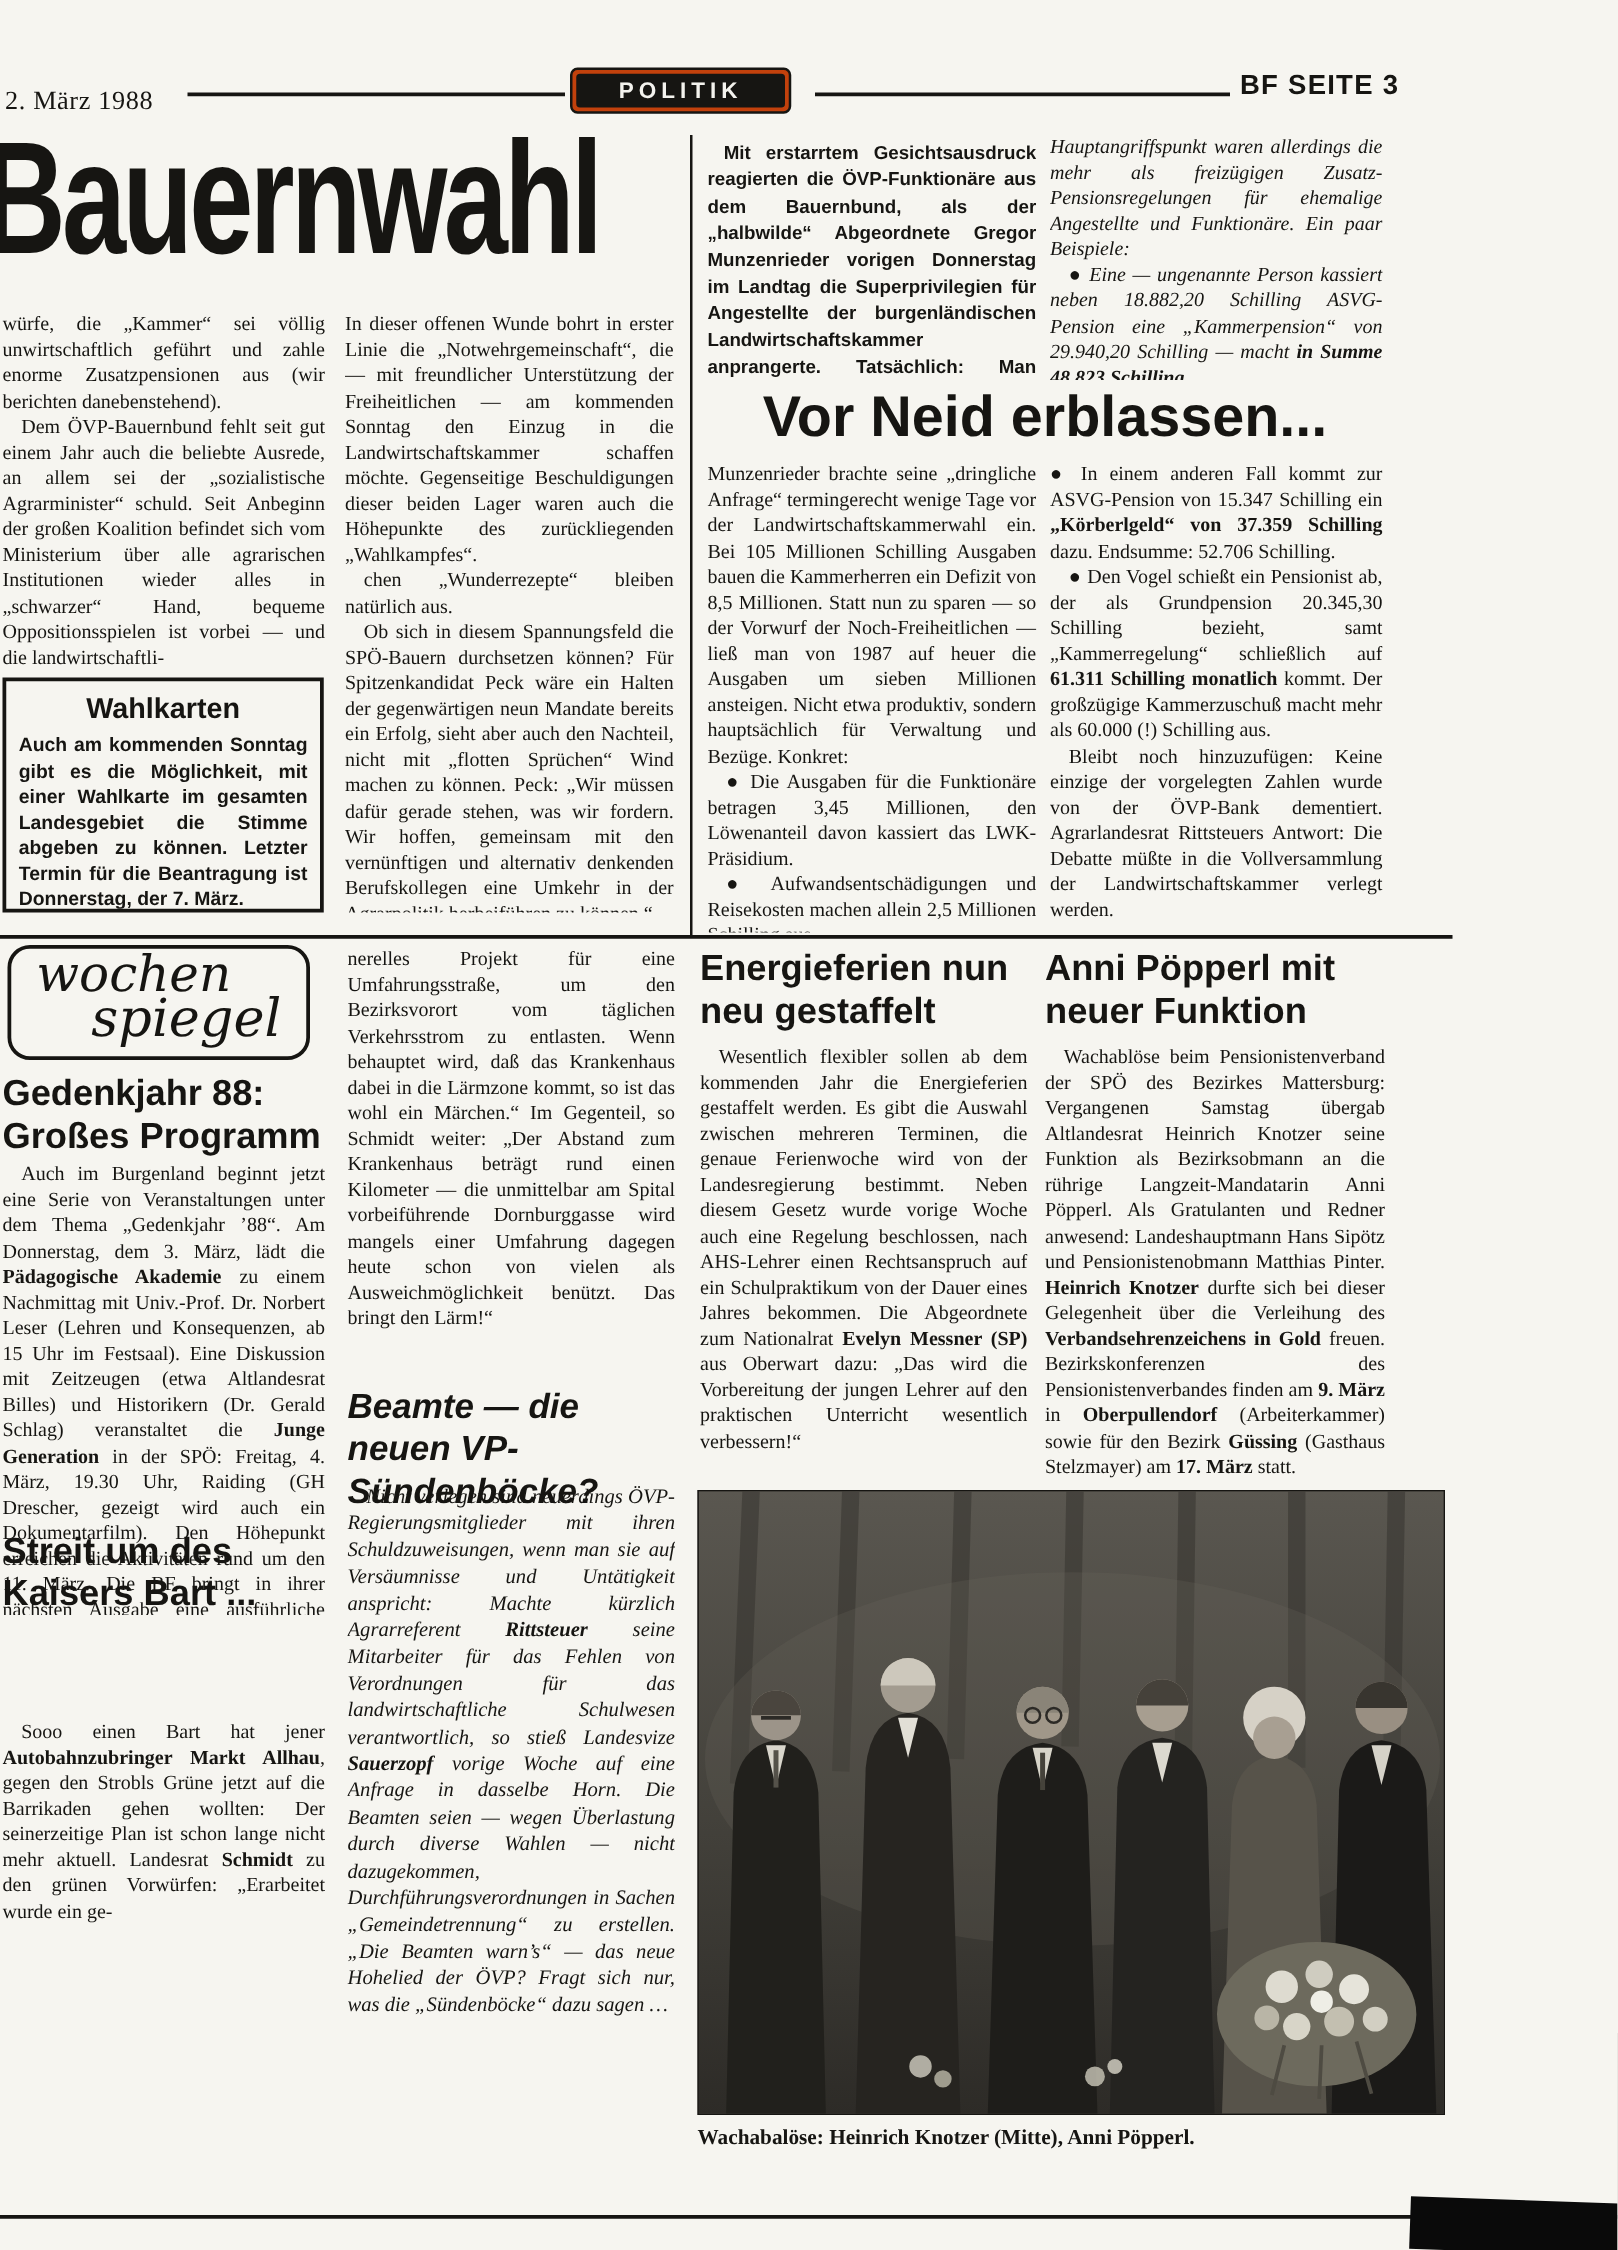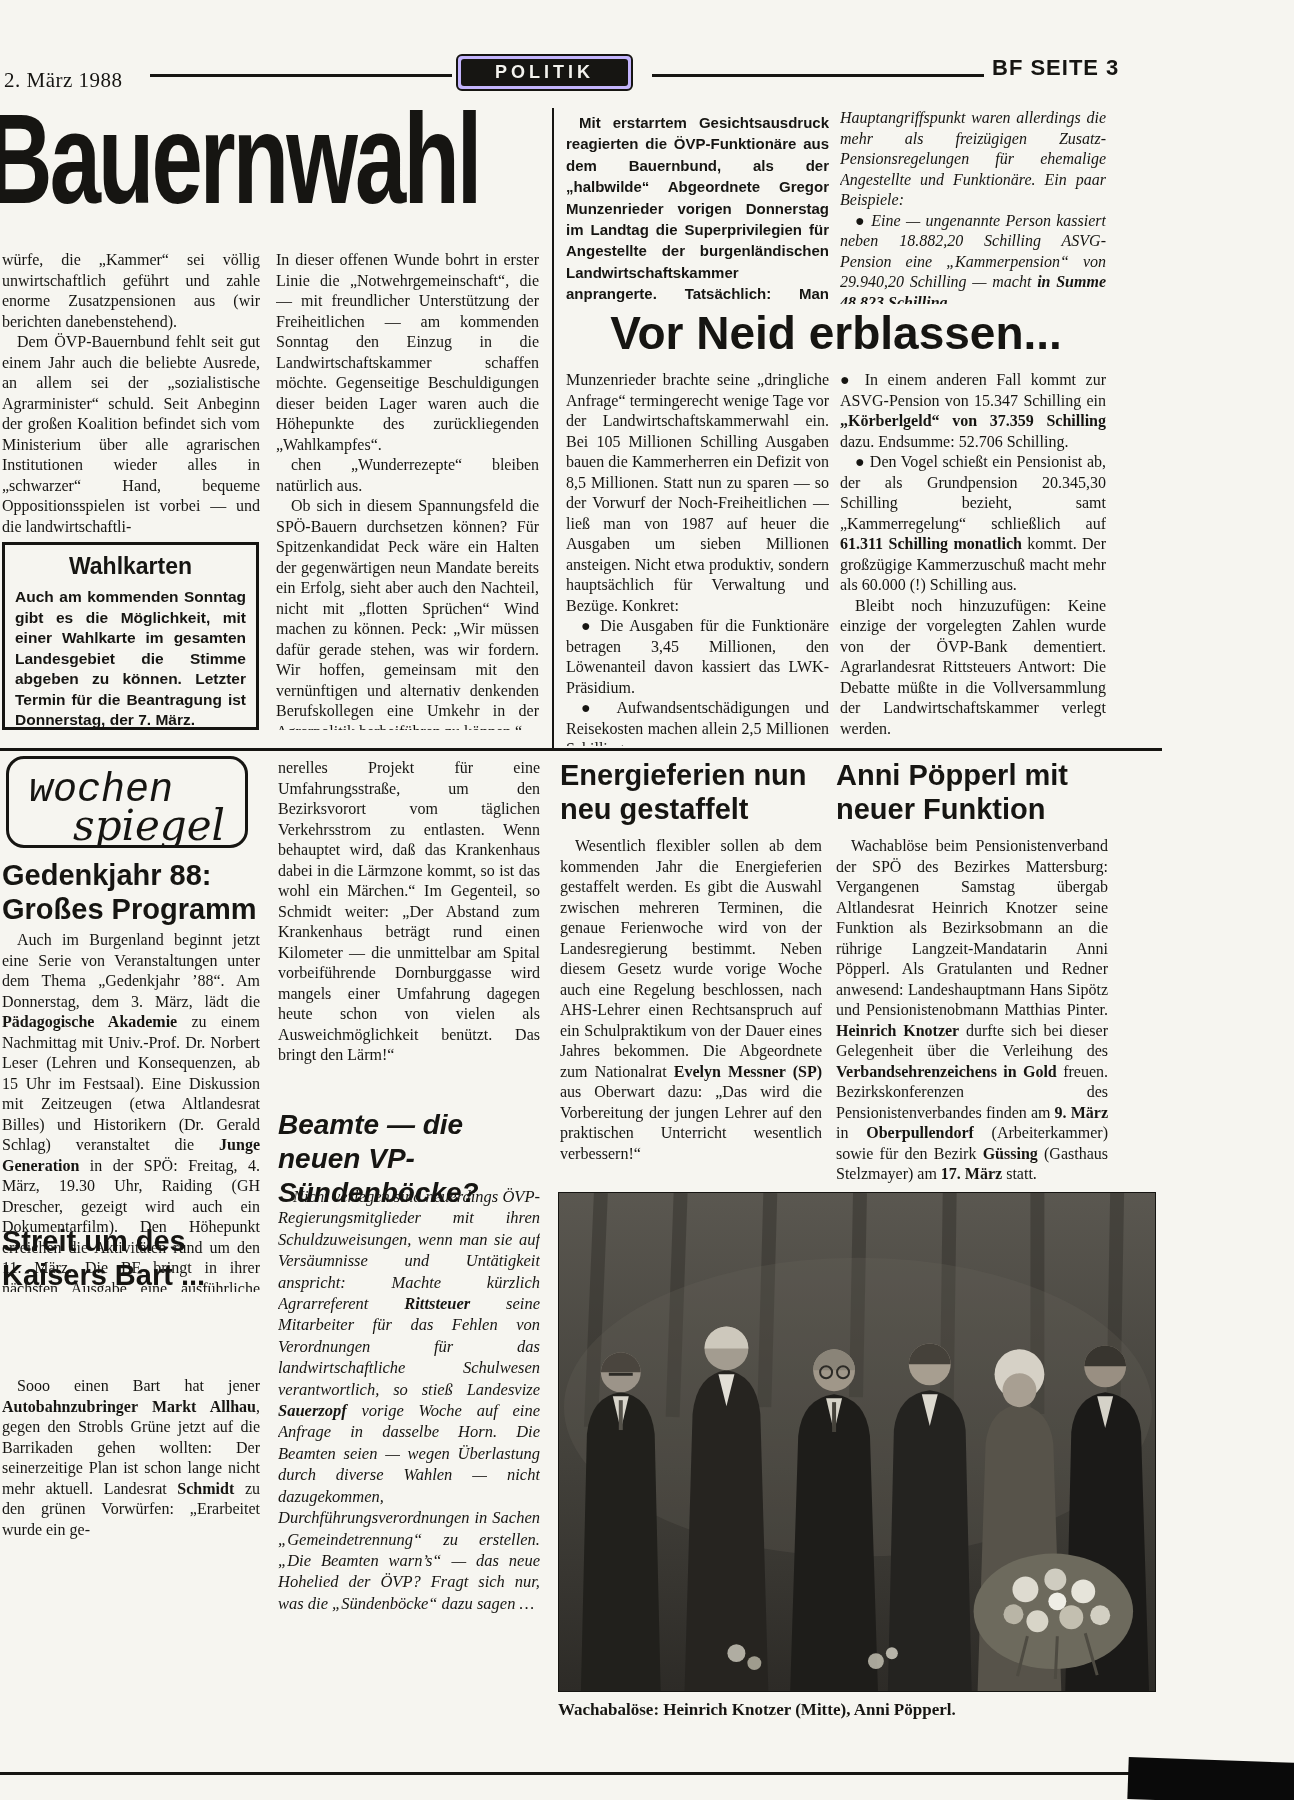--- a/index.html
+++ b/index.html
@@ -8,21 +8,21 @@
           background:#f6f5f0; color:#161512; font-family:"Liberation Serif", serif; }
   .abs { position:absolute; }
 
   
   .hrule { height:0; border-top:3px solid #161512; }
   .vrule { width:0; border-left:2px solid #161512; }
 
   
   .date { font-size:21px; letter-spacing:.5px; }
   .pageno { font-family:"Liberation Sans",sans-serif; font-weight:700; font-size:22px; letter-spacing:1px; }
-  .section-box { border:2px solid #161512; border-radius:6px; padding:3px; background:#c4b5fd; }
+  .section-box { border:2px solid #161512; border-radius:6px; padding:3px; background:#c2410c; }
   .section-inner { display:block; background:#161512; color:#f4f3ee; font-family:"Liberation Sans",sans-serif;
                    font-weight:700; font-size:18px; letter-spacing:4px; padding:3px 34px; border-radius:3px; }
 
   
   .h-giant { font-family:"Liberation Sans",sans-serif; font-weight:700; font-size:128px; line-height:1;
              letter-spacing:-4px; white-space:nowrap; transform:scaleX(.72); transform-origin:left top; }
   .h-xl   { font-family:"Liberation Sans",sans-serif; font-weight:700; font-size:46px; text-align:center; }
   .h-med  { font-family:"Liberation Sans",sans-serif; font-weight:700; font-size:29px; line-height:34px; }
   .h-ital { font-style:italic; font-size:28px; }
 
@@ -35,21 +35,21 @@
   .ital p { font-style:italic; font-size:16.5px; line-height:21.4px; }
   b { font-weight:700; }
 
   
   .wahlkarten { border:3px solid #161512; padding:8px 10px 10px; overflow:hidden; }
   .wk-title { font-family:"Liberation Sans",sans-serif; font-weight:700; font-size:23px; text-align:center; margin-bottom:7px; }
   .wk-body  { font-family:"Liberation Sans",sans-serif; font-weight:700; font-size:15.5px; line-height:20.5px; text-align:justify; }
 
   
   .logo-box { border:3px solid #161512; border-radius:18px; font-family:"DejaVu Serif",serif; font-style:italic; overflow:hidden; }
-  .logo-l1 { font-size:40px; line-height:42px; padding:11px 0 0 20px;font-family:Liberation Mono, monospace; }
+  .logo-l1 { font-size:40px; line-height:42px; padding:0 0 0 20px; }
   .logo-l2 { font-size:42px; line-height:40px; text-align:right; padding:0 20px 6px 0; margin-top:-6px; }
 
   
   .photo { border:1px solid #161512; background:#3c3a36; overflow:hidden; }
   .photo svg { display:block; width:100%; height:100%; }
   .caption { font-weight:700; font-size:17px; }
 
   .scan-black { background:#0a0a0a; }
 </style>
 </head>

